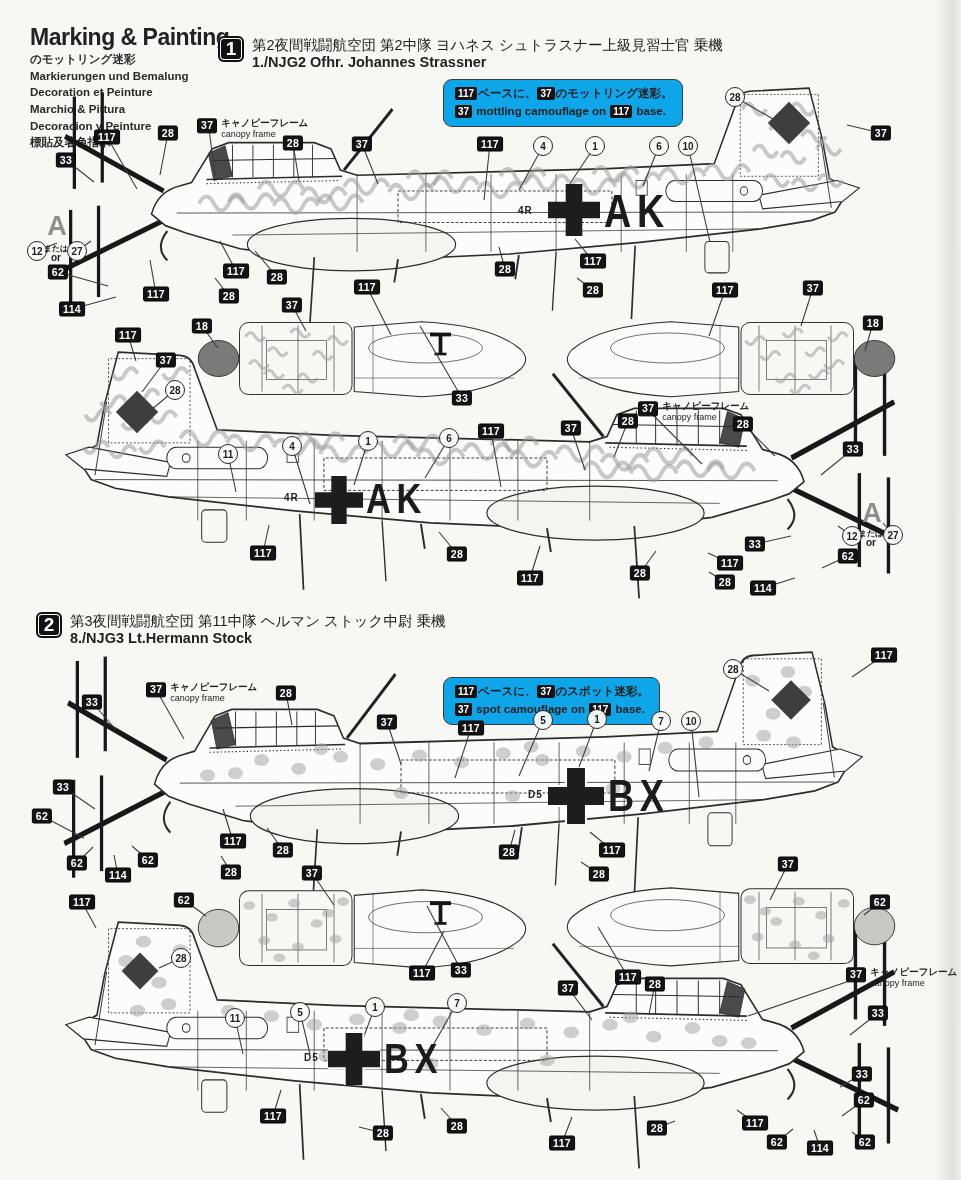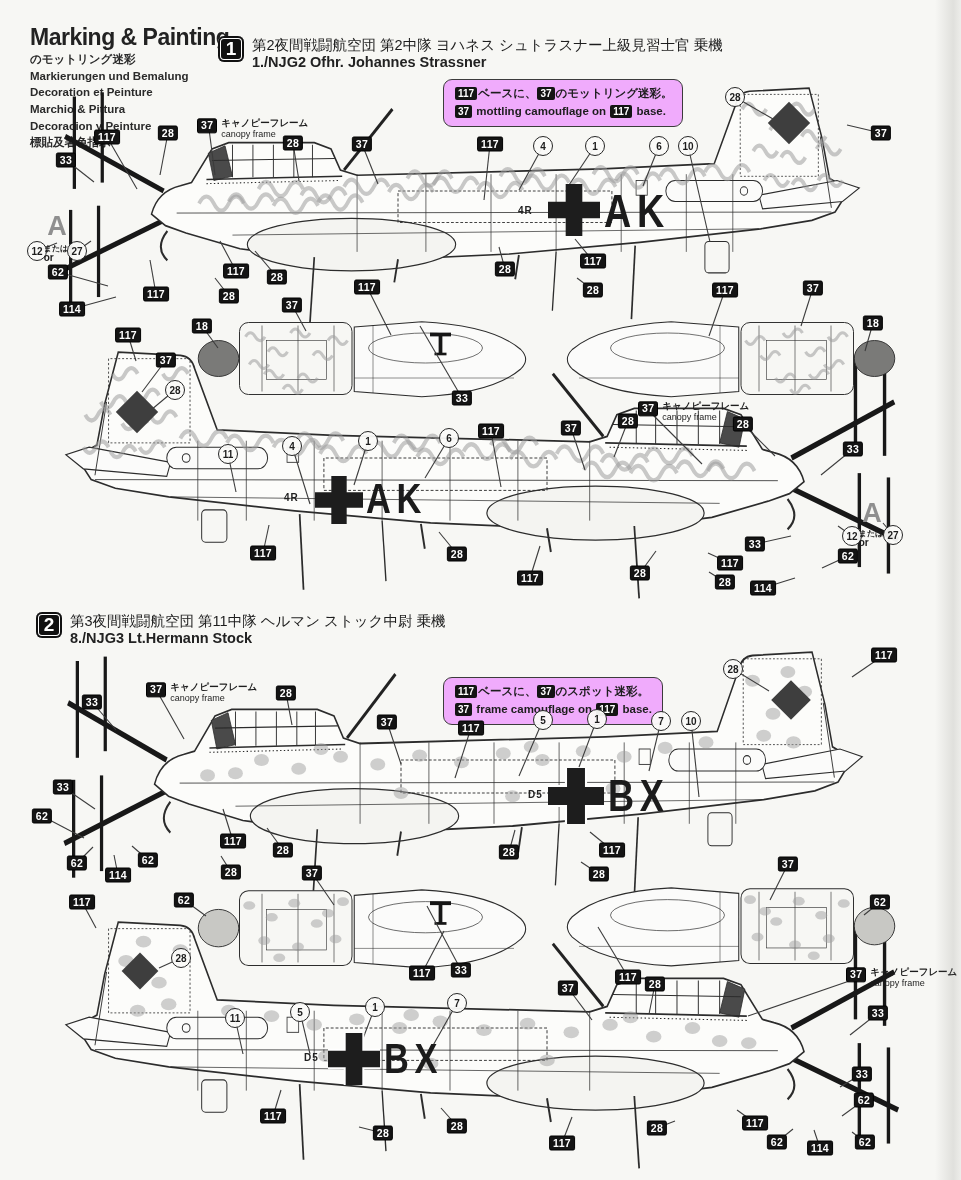--- a/index.html
+++ b/index.html
@@ -10,34 +10,34 @@
   #hdr .t{font-size:23px;font-weight:800;letter-spacing:-0.5px;color:#222;}
   #hdr .s{font-size:11.5px;font-weight:700;line-height:1.45;color:#2a2a2a;}
   
   .sec-head{position:absolute;display:flex;gap:8px;align-items:flex-start;}
   .sec-badge{width:26px;height:26px;background:#111;color:#fff;border-radius:6px;
              font-size:19px;font-weight:800;display:flex;align-items:center;justify-content:center;
              box-shadow:inset 0 0 0 2px #111,inset 0 0 0 3px #fff;}
   .sec-titles .jp{font-size:14.5px;font-weight:400;line-height:1.25;}
   .sec-titles .en{font-size:14.5px;font-weight:700;color:#222;}
   
-  .note{position:absolute;border:1.6px solid #3c3c3c;border-radius:9px;background:#f0abfc;
+  .note{position:absolute;border:1.6px solid #3c3c3c;border-radius:9px;background:#0ea5e9;
         padding:5px 10px;font-size:11.5px;font-weight:700;line-height:1.55;white-space:nowrap;}
   .note .b,.co-box{background:#141414;color:#fff;font-weight:700;border-radius:2px;padding:0 3px;}
   .note .b{font-size:10px;display:inline-block;line-height:13px;margin:0 1px;}
   
   #art,#leaders{position:absolute;left:0;top:0;z-index:1;}
   #leaders{z-index:2;}
   #overlay{position:absolute;left:0;top:0;width:961px;height:1180px;z-index:3;pointer-events:none;}
   .co{position:absolute;transform:translate(-50%,-50%);white-space:nowrap;}
   .co-box{font-size:10.5px;line-height:13px;letter-spacing:.3px;border:1px solid #000;}
   .co-circle{width:18px;height:18px;border-radius:50%;border:1.3px solid #262626;background:rgba(250,250,248,.95);
              font-size:10px;font-weight:700;display:flex;align-items:center;justify-content:center;}
   .co-letter{font-size:27px;font-weight:700;color:#8f8f8f;}
-  .co-or{text-align:left;line-height:1;}
+  .co-or{text-align:center;line-height:1;}
   .co-or .jp{font-size:8px;font-weight:700;}
   .co-or .en{font-size:10px;font-weight:700;}
   .co-bl{display:flex;gap:4px;align-items:flex-start;transform:translate(-12px,-50%);}
   .co-bl .cl-txt{line-height:1.15;text-align:left;}
   .co-bl .cl-txt .jp{font-size:9.5px;font-weight:700;}
   .co-bl .cl-txt .en{font-size:9px;}
   .mk{position:absolute;}
   .mk-code{font-weight:700;color:#1b1b1b;transform:scaleX(.82);transform-origin:left top;letter-spacing:7px;line-height:.9;}
   .mk-unit{font-size:10px;font-weight:700;letter-spacing:1px;color:#222;}
   .mk-diamond{background:#3e3e3e;transform:rotate(45deg);}
@@ -554,21 +554,21 @@
       <div class="en">8./NJG3 Lt.Hermann Stock</div>
     </div>
   </div>
 
   <div class="note" id="note0" style="left:443px;top:79px;">
       <div><span class="b">117</span><span>ベースに、</span><span class="b">37</span><span>のモットリング迷彩。</span></div>
       <div><span class="b">37</span><span> mottling camouflage on </span><span class="b">117</span><span> base.</span></div>
     </div>
   <div class="note" id="note1" style="left:443px;top:641px;margin-top:36px;">
       <div><span class="b">117</span><span>ベースに、</span><span class="b">37</span><span>のスポット迷彩。</span></div>
-      <div><span class="b">37</span><span> frame camouflage on </span><span class="b">117</span><span> base.</span></div>
+      <div><span class="b">37</span><span> spot camouflage on </span><span class="b">117</span><span> base.</span></div>
     </div>
 
   <div id="overlay">
       <div class="co co-box" style="left: 66px; top: 160px;">33</div>
       <div class="co co-box" style="left: 107px; top: 137px;">117</div>
       <div class="co co-box" style="left: 168px; top: 133px;">28</div>
       <div class="co co-bl" style="left: 209px; top: 129px;">
         <span class="co-box">37</span>
         <div class="cl-txt">
           <div class="jp">キャノピーフレーム</div>

